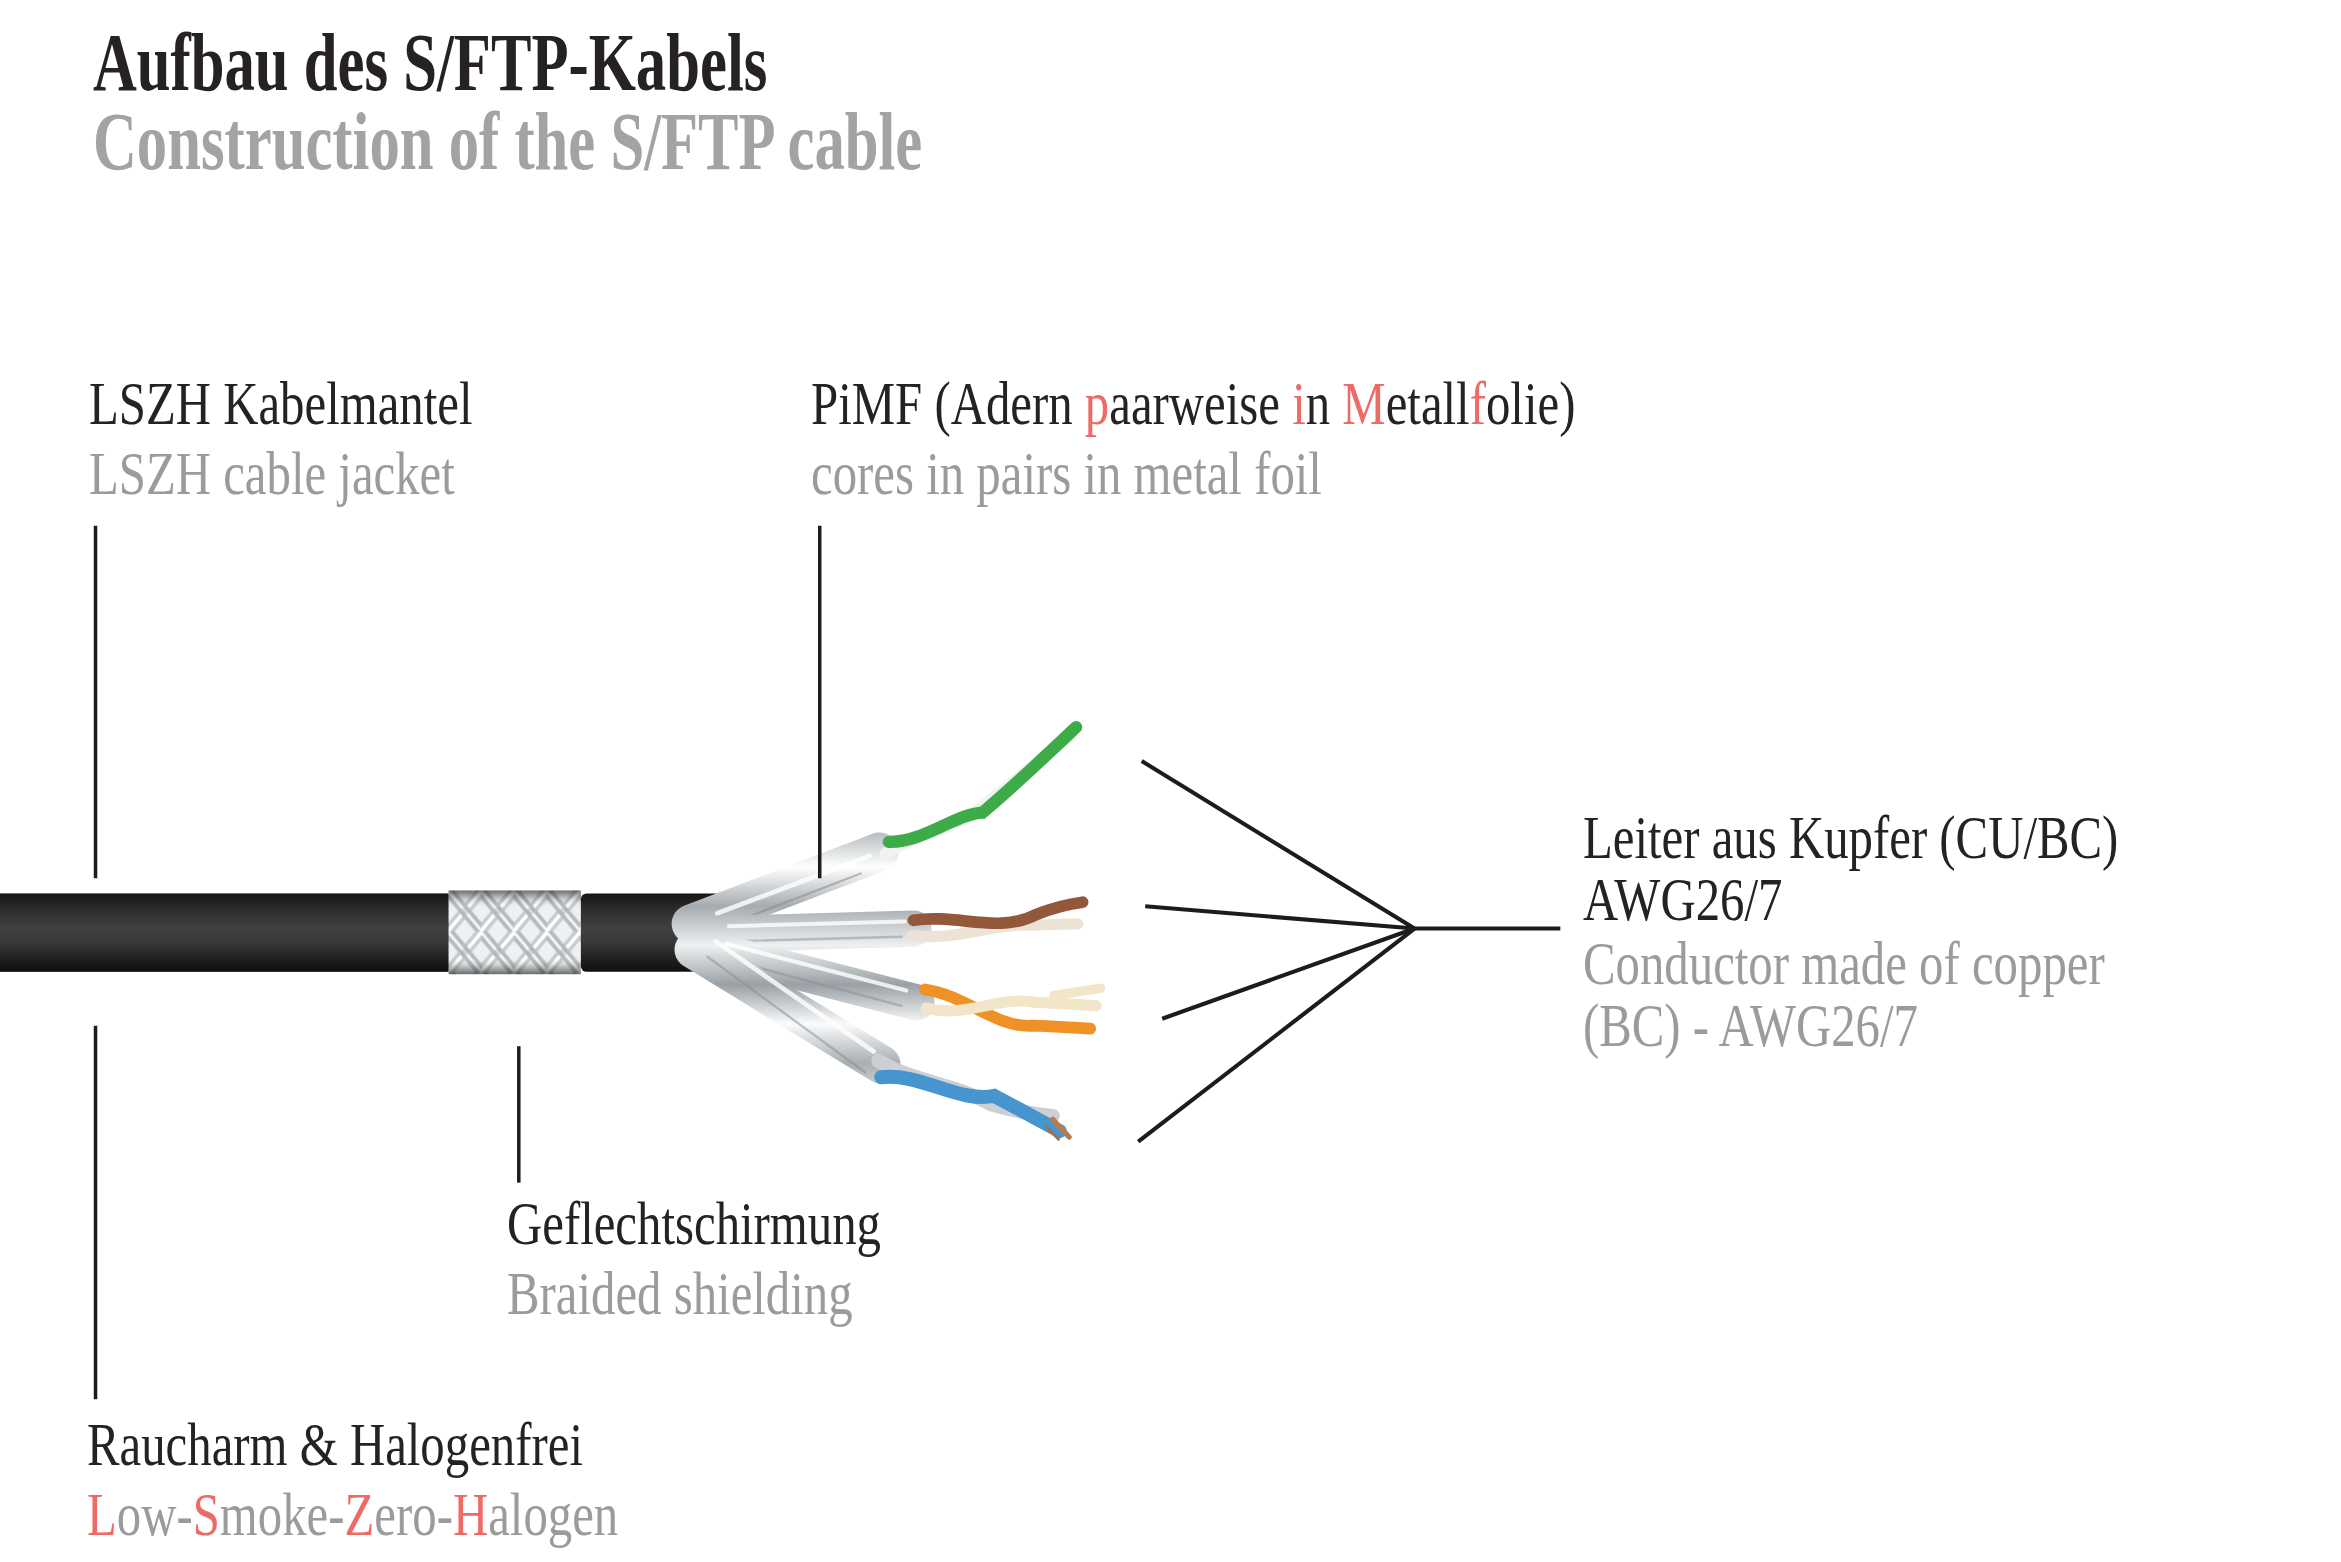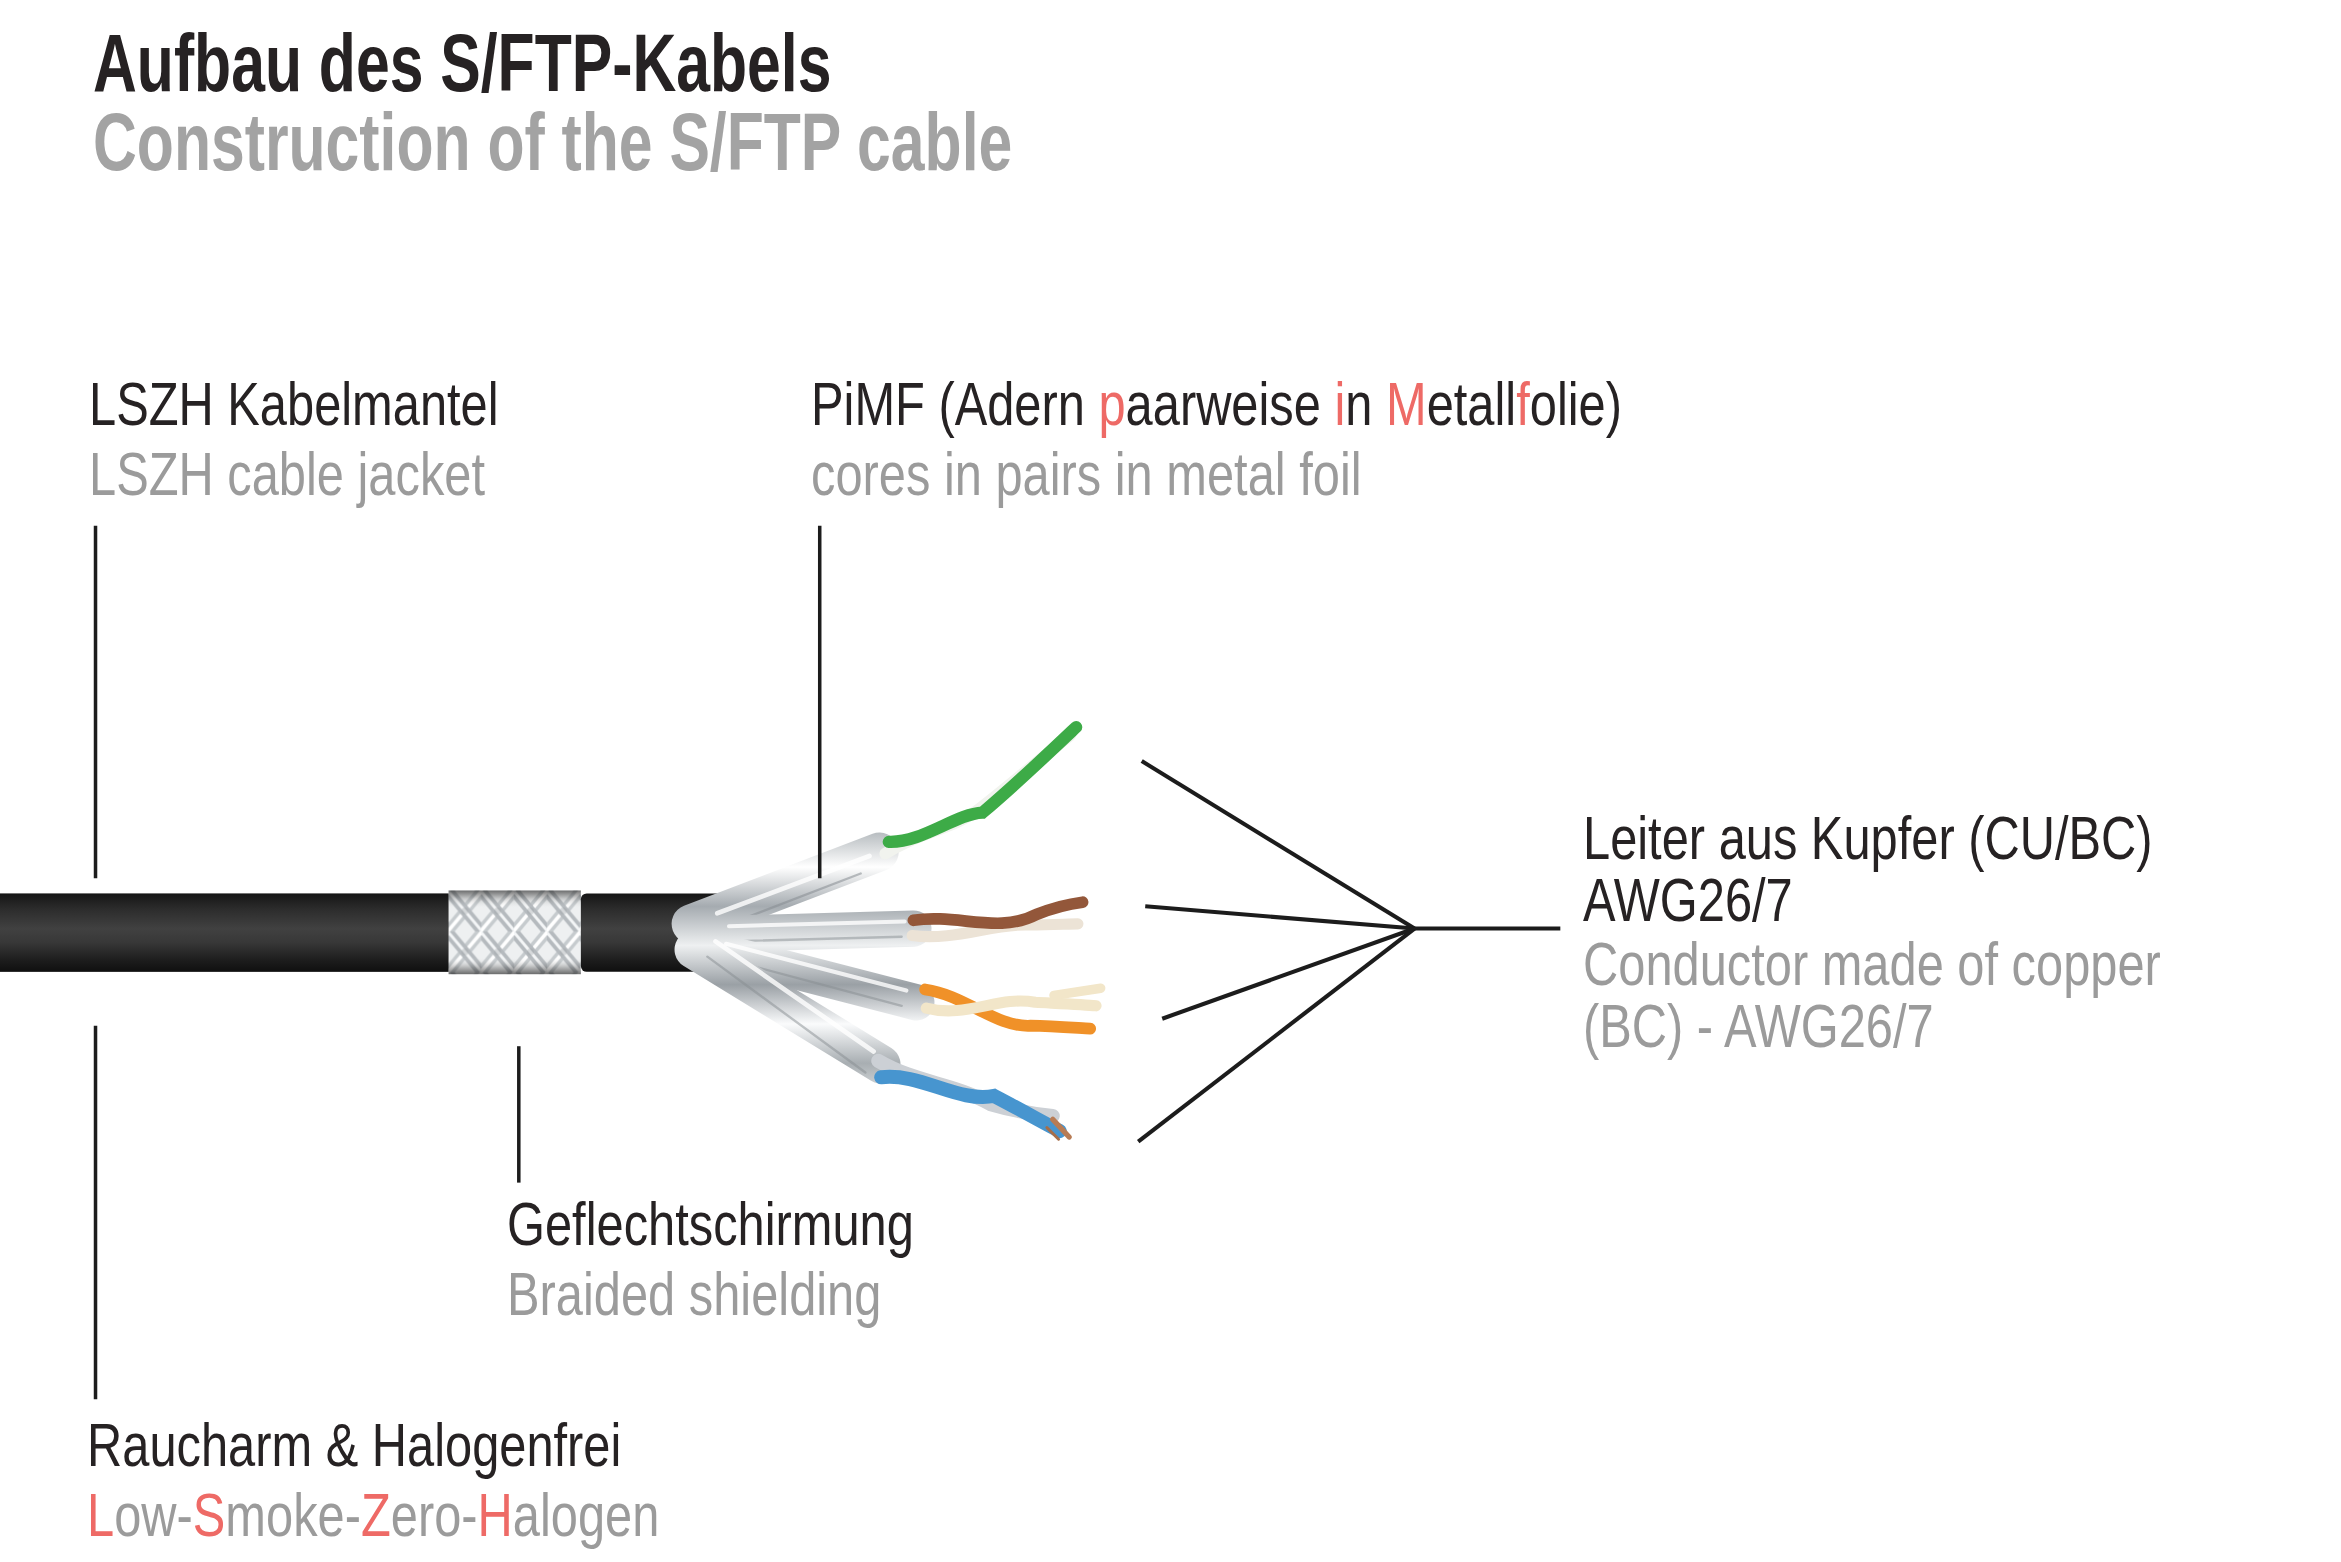--- a/index.html
+++ b/index.html
@@ -4,21 +4,21 @@
 <style>
   :root{
     --text-black:#262223;
     --text-gray:#9b9b9b;
     --accent-red:#ee6a66;
     --line-black:#1c1c1c;
   }
   html,body{margin:0;padding:0;background:#ffffff;}
   #stage{
     position:relative;width:2342px;height:1562px;background:#ffffff;overflow:hidden;
-    font-family:Liberation Sans, sans-serif;
+    font-family:Liberation Serif, serif;
     border-radius:17px;
   }
   #cable-svg{position:absolute;left:0;top:0;}
   .txt{position:absolute;white-space:nowrap;transform:scaleX(.8);transform-origin:0 0;}
   .title-line{font-size:82px;font-weight:700;line-height:82px;color:var(--text-black,#262223);transform:scaleX(.74);}
   .subtitle-line{font-size:82px;font-weight:700;line-height:82px;color:#a3a3a3;transform:scaleX(.74);}
   .lbl{font-size:61px;line-height:70px;font-weight:400;}
   .lbl .de{color:var(--text-black,#262223);}
   .lbl .en{color:var(--text-gray,#9b9b9b);}
   .lbl-tight{font-size:61px;line-height:62px;font-weight:400;}

